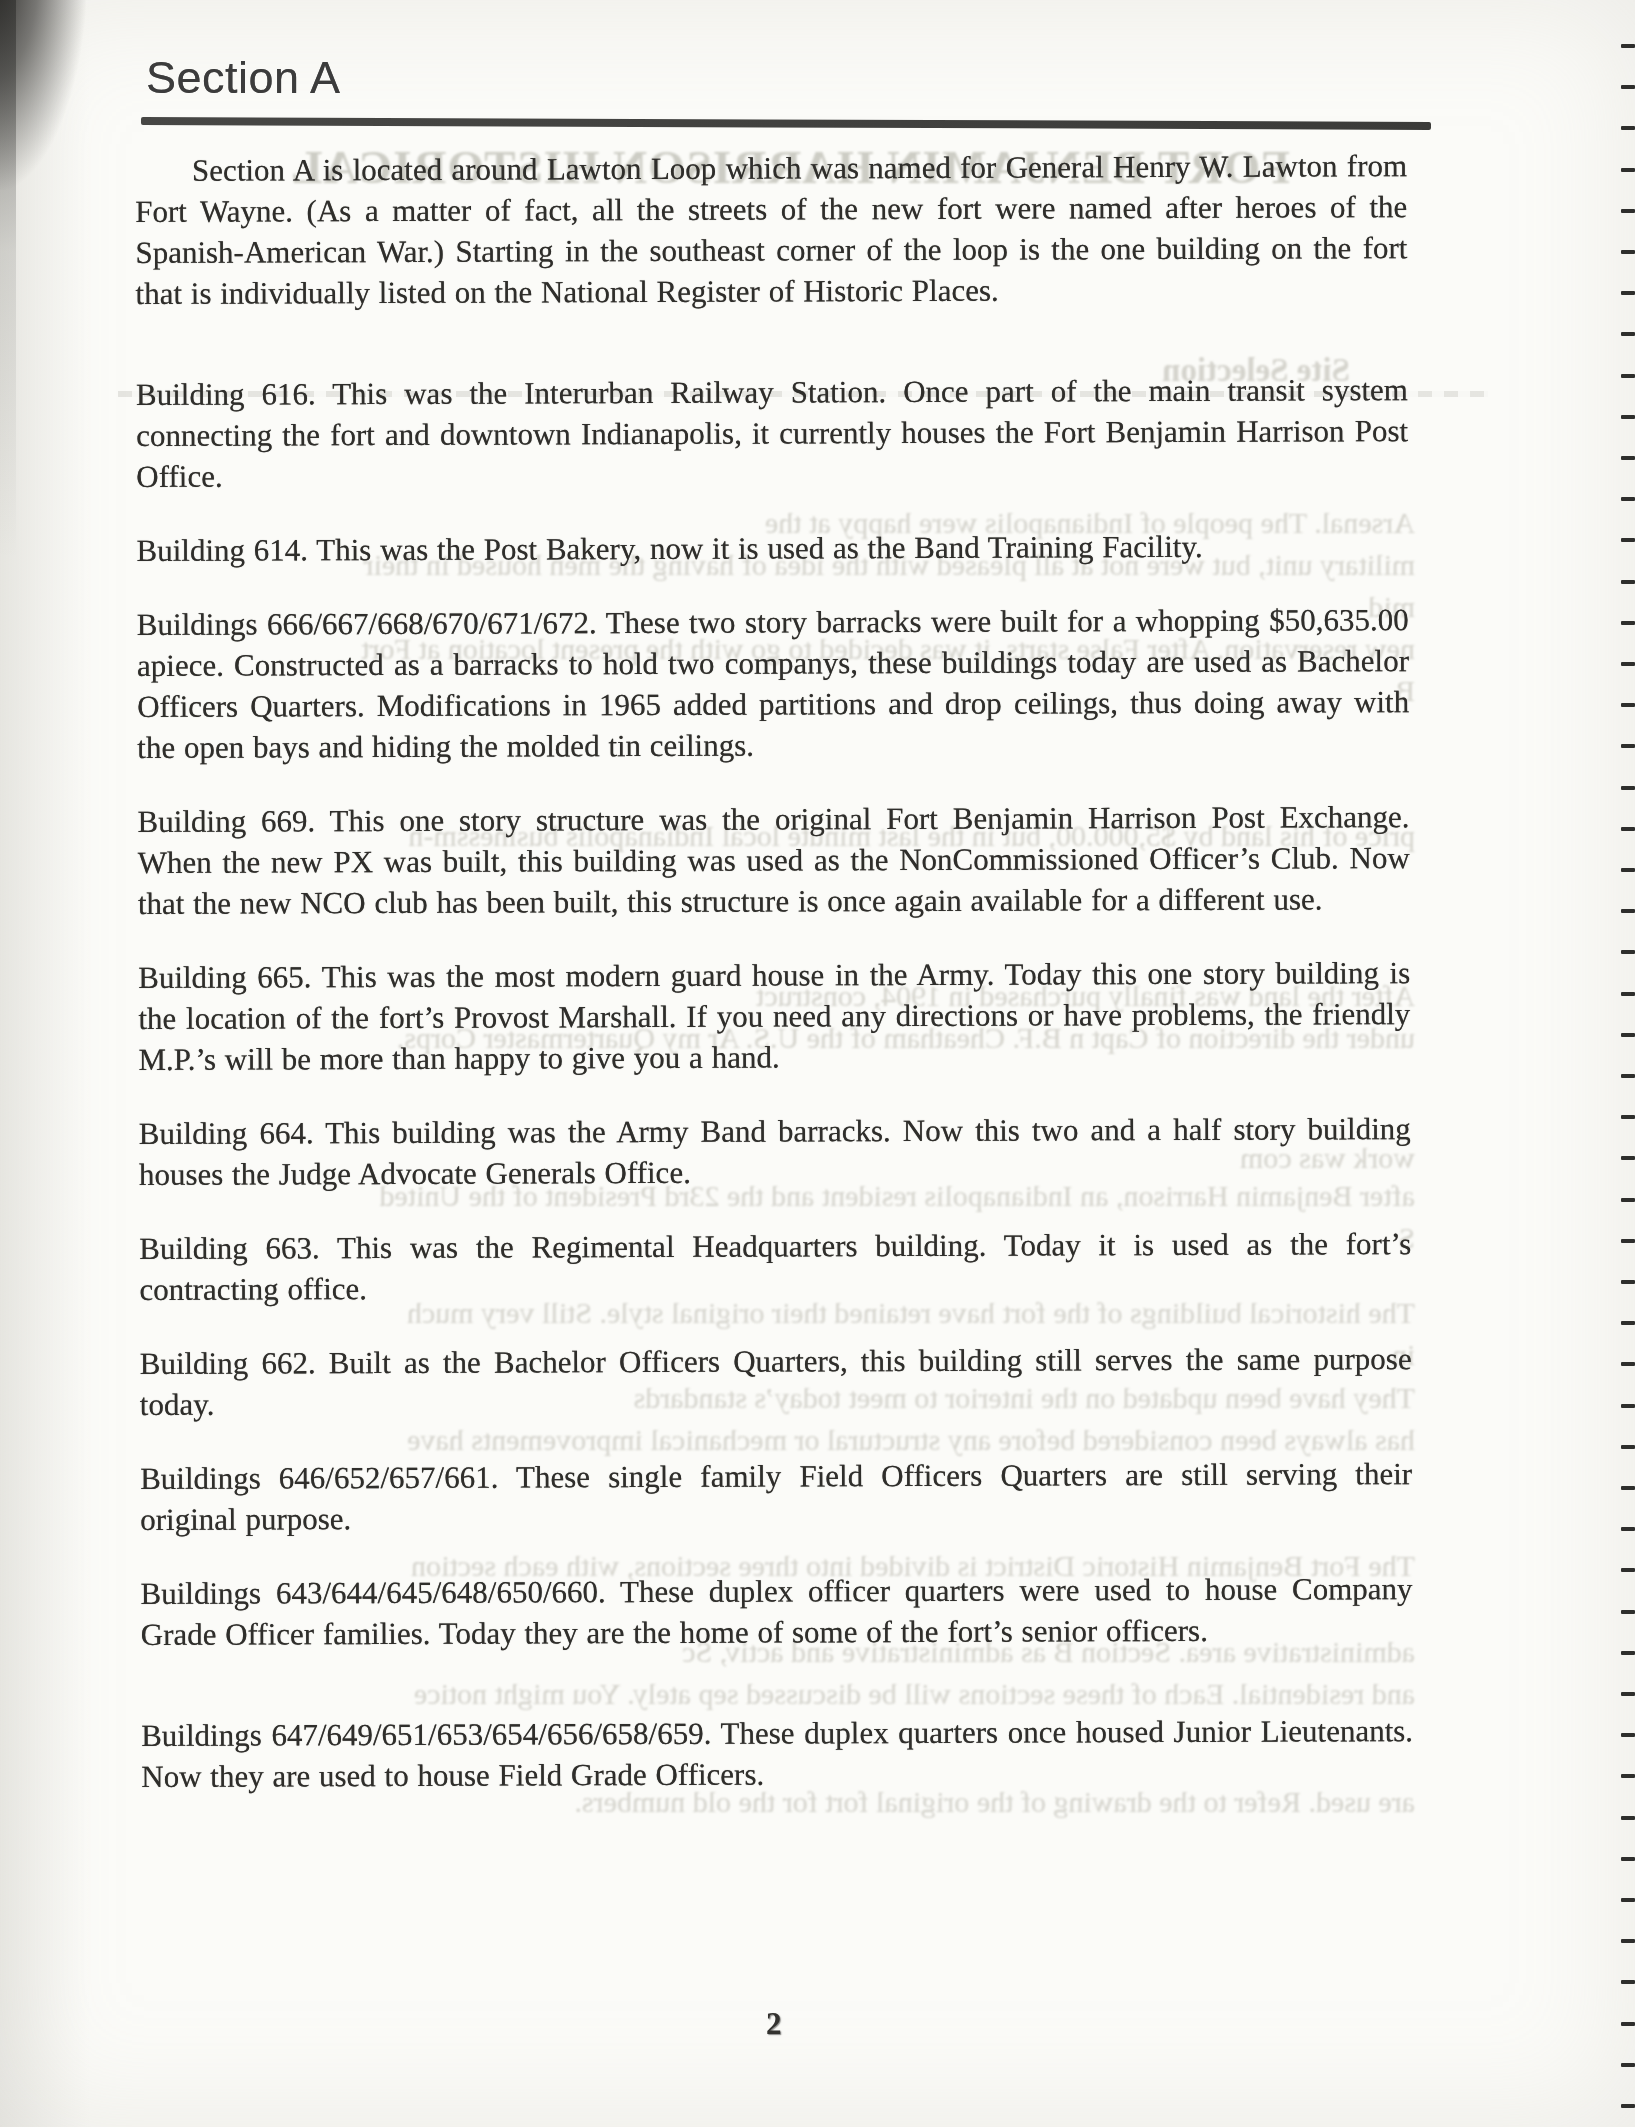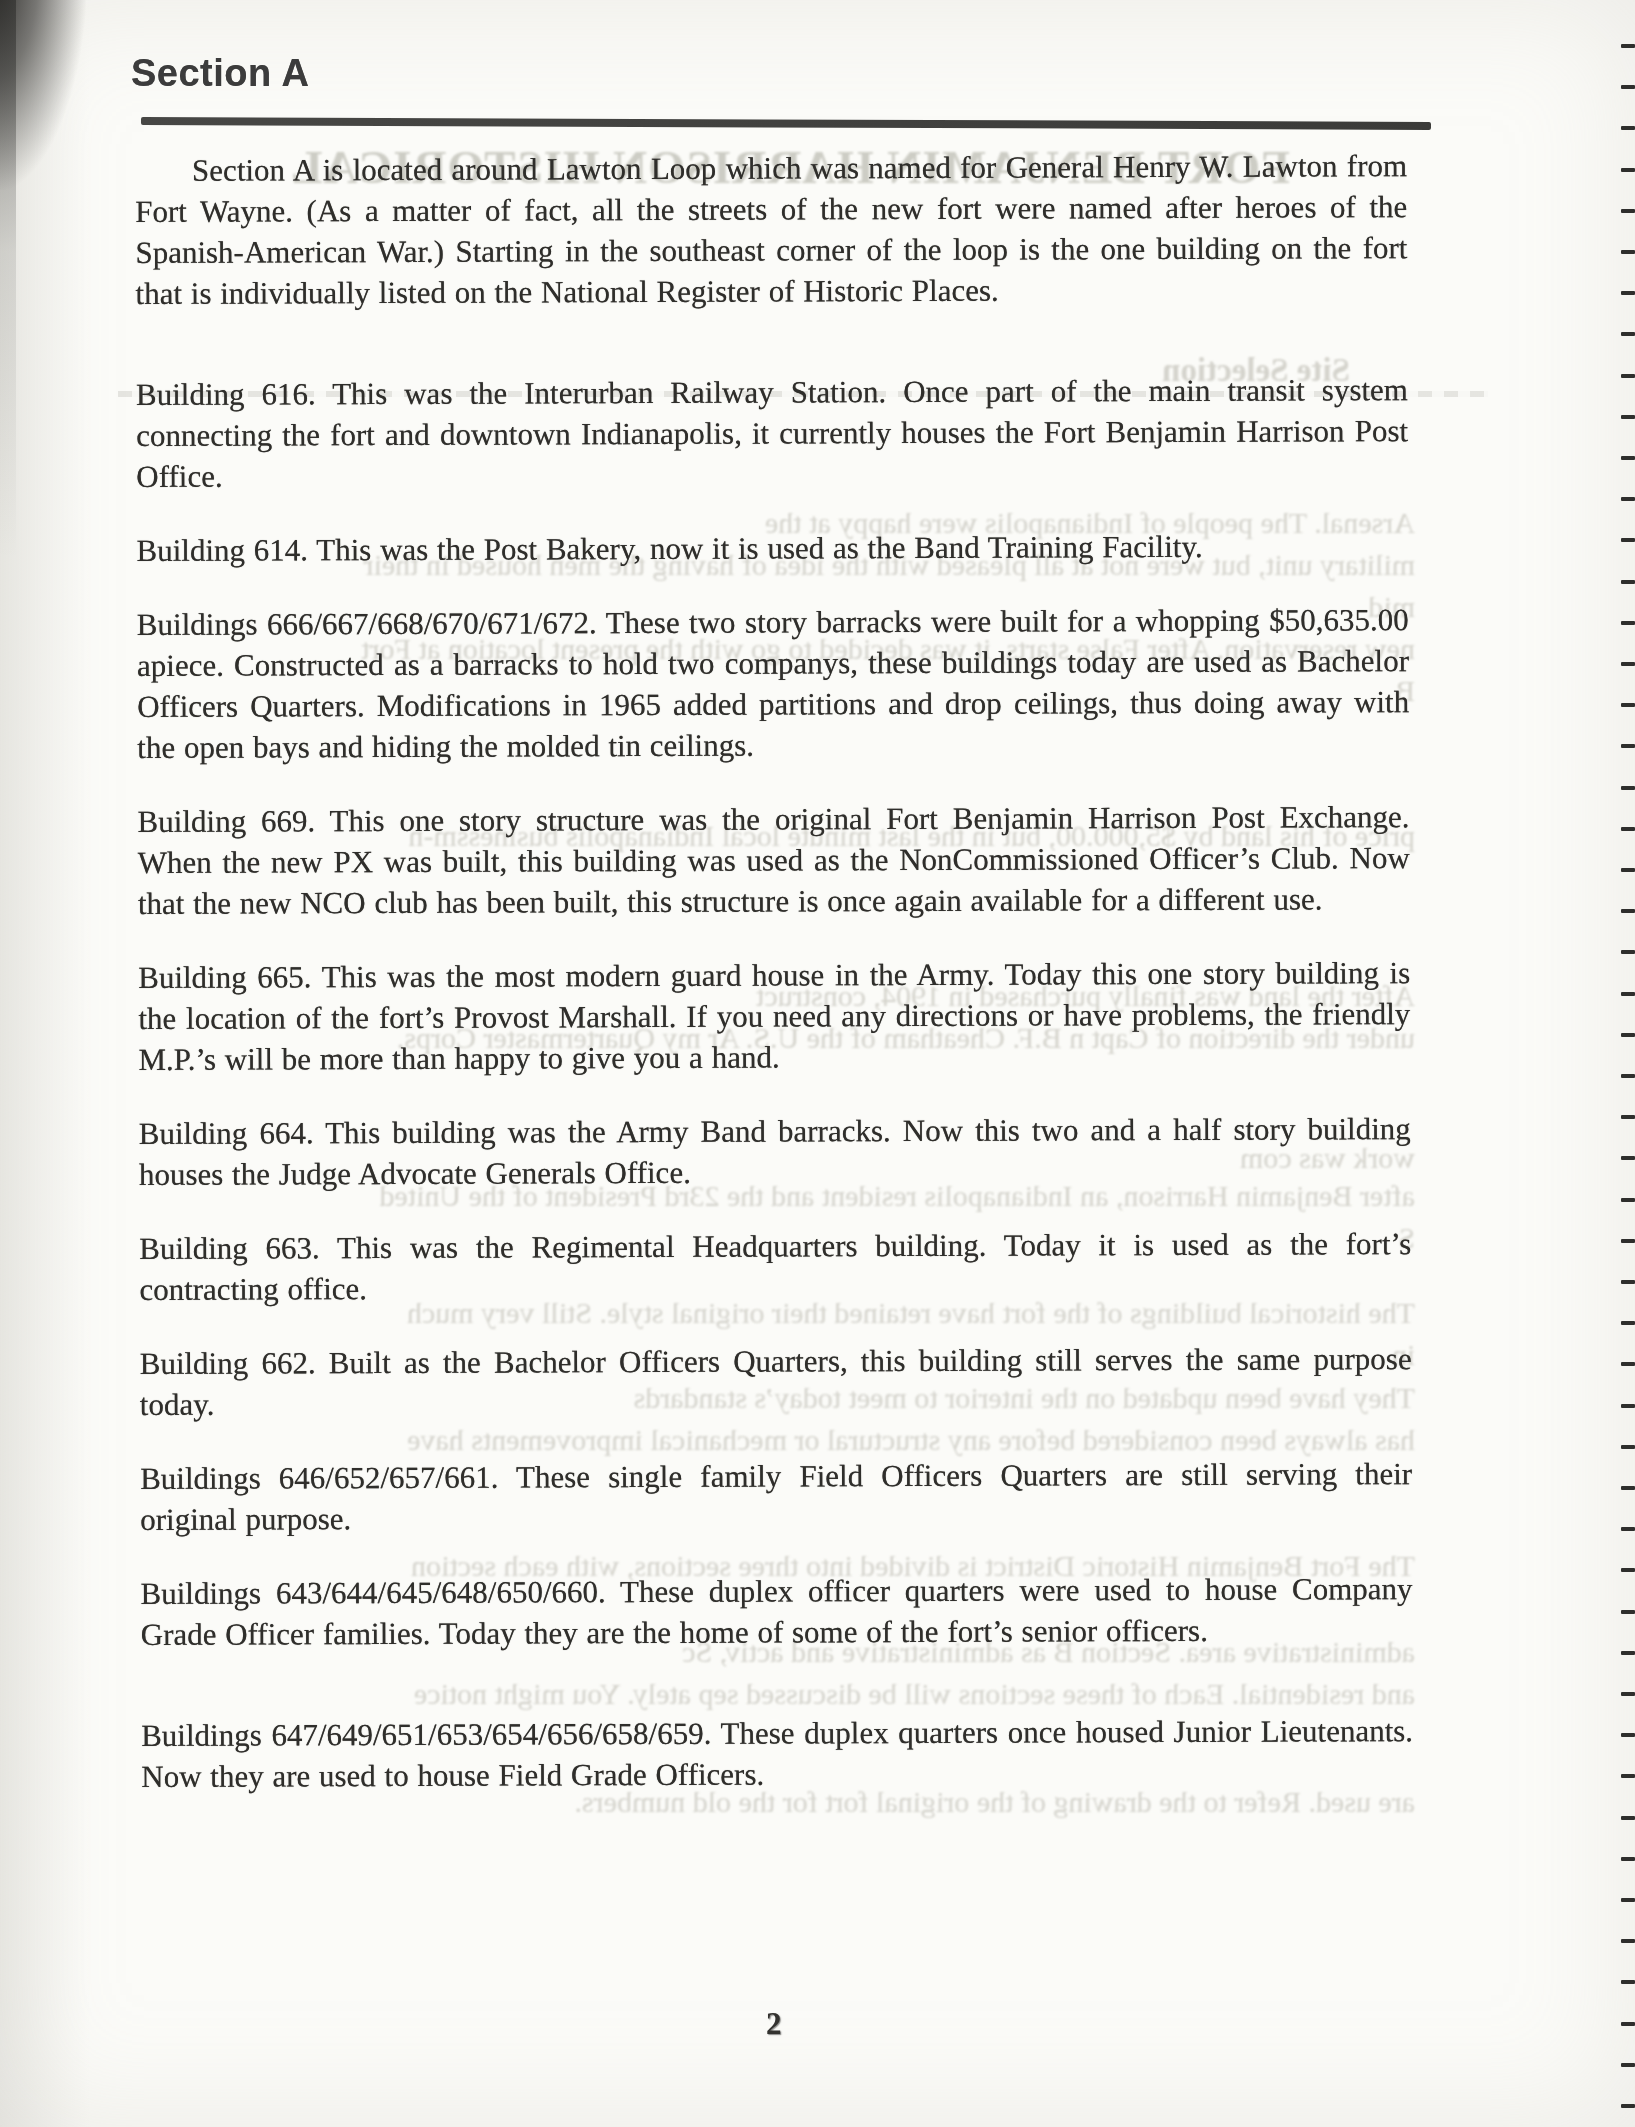--- a/index.html
+++ b/index.html
@@ -28,23 +28,23 @@
     pointer-events:none;
   }
   .scan-streak{
     position:absolute;left:118px;top:391px;width:1370px;height:6px;
     background:repeating-linear-gradient(to right, rgba(110,108,98,.35) 0 14px, rgba(110,108,98,.05) 14px 26px);
     opacity:.45;filter:blur(.6px);
     pointer-events:none;
   }
   
   .heading{
-    position:absolute;left:131px;top:52px;margin:0;
+    position:absolute;left:146px;top:52px;margin:0;
     font-family:"Liberation Sans", sans-serif;
-    font-size:38px;font-weight:bold;letter-spacing:.5px;
+    font-size:45px;font-weight:normal;letter-spacing:.5px;
     color:#3c3c3c;
     text-shadow:0 0 .6px rgba(50,50,50,.7);
   }
   .heading-rule{
     position:absolute;left:141px;top:117px;width:1290px;height:8px;
     background:linear-gradient(to right,#474745,#3b3b39);
     transform:rotate(.22deg);transform-origin:left center;
     border-radius:2px;
   }
   

